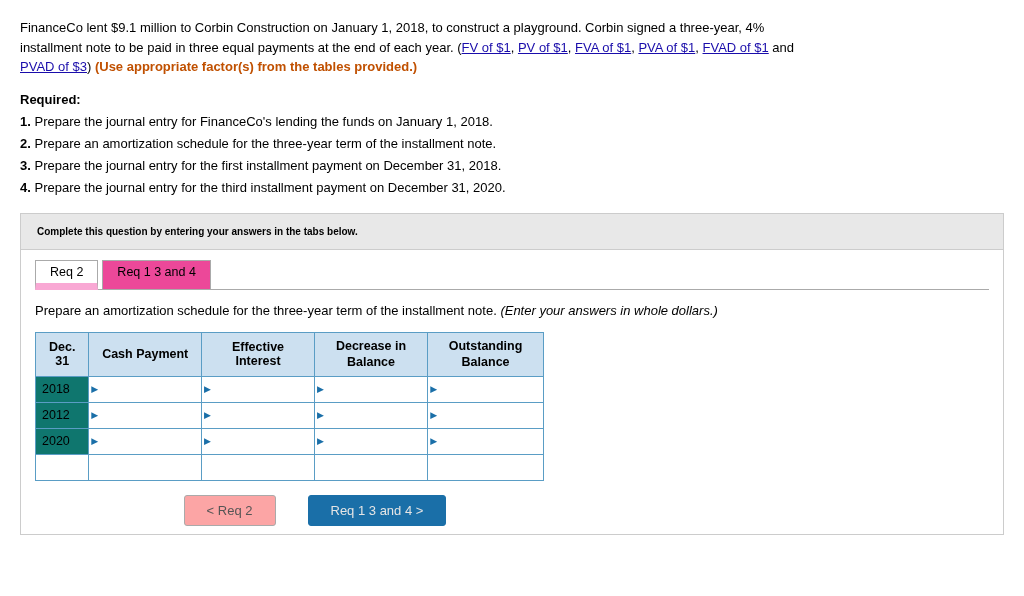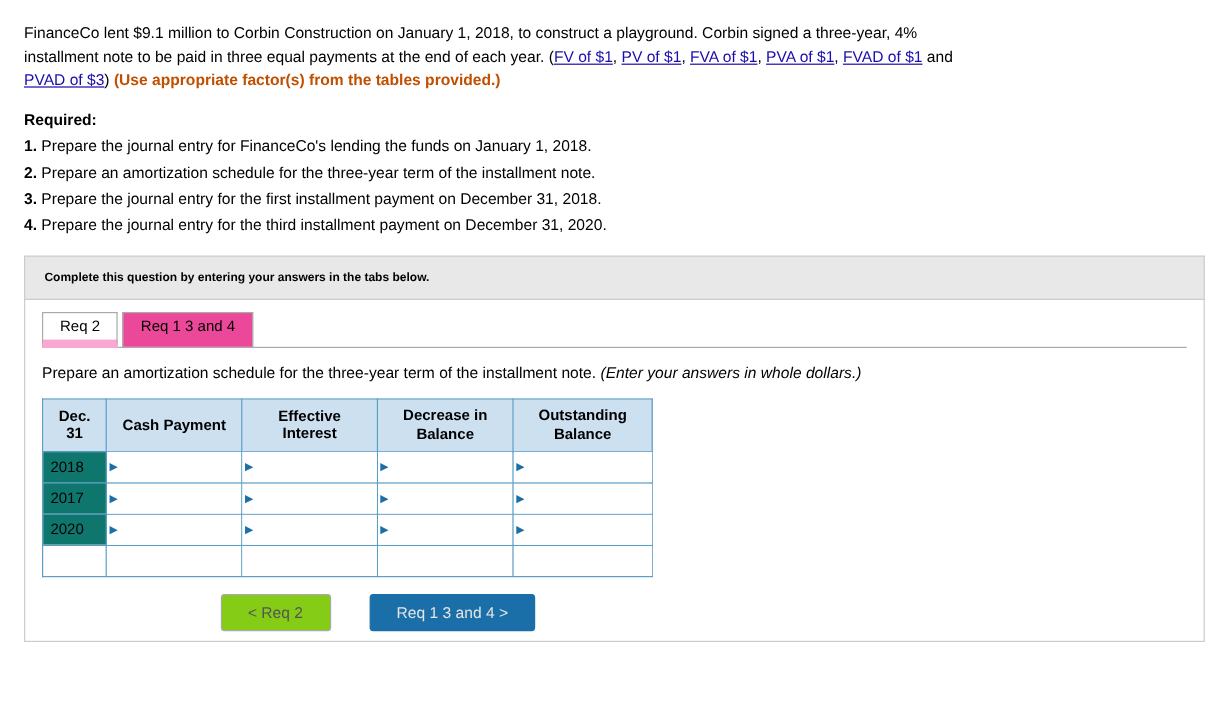--- a/index.html
+++ b/index.html
@@ -130,21 +130,21 @@
       width: 560px;
     }
     .nav-btn {
       padding: 7px 22px;
       font-size: 13px;
       cursor: pointer;
       border: 1px solid #aaa;
       border-radius: 3px;
     }
     .nav-btn.prev {
-      background: #84cc16;
+      background: #fca5a5;
       color: #555;
     }
     .nav-btn.next {
       background: #1a6fa8;
       color: #e5e5e5;
       border-color: #1a6fa8;
       margin-left: 20px;
     }
     .pointer-cell::after {
       content: '▶';
@@ -206,21 +206,21 @@
     </thead>
     <tbody>
       <tr>
         <td class="year-cell">2018</td>
         <td class="input-cell pointer-cell"><input type="text" style=""></td>
         <td class="input-cell pointer-cell"><input type="text" style=""></td>
         <td class="input-cell pointer-cell"><input type="text" style=""></td>
         <td class="input-cell pointer-cell"><input type="text" style=""></td>
       </tr>
       <tr>
-        <td class="year-cell">2017</td>
+        <td class="year-cell">2012</td>
         <td class="input-cell pointer-cell"><input type="text" style=""></td>
         <td class="input-cell pointer-cell"><input type="text" style=""></td>
         <td class="input-cell pointer-cell"><input type="text" style=""></td>
         <td class="input-cell pointer-cell"><input type="text" style=""></td>
       </tr>
       <tr>
         <td class="year-cell">2020</td>
         <td class="input-cell pointer-cell"><input type="text" style=""></td>
         <td class="input-cell pointer-cell"><input type="text" style=""></td>
         <td class="input-cell pointer-cell"><input type="text" style=""></td>

